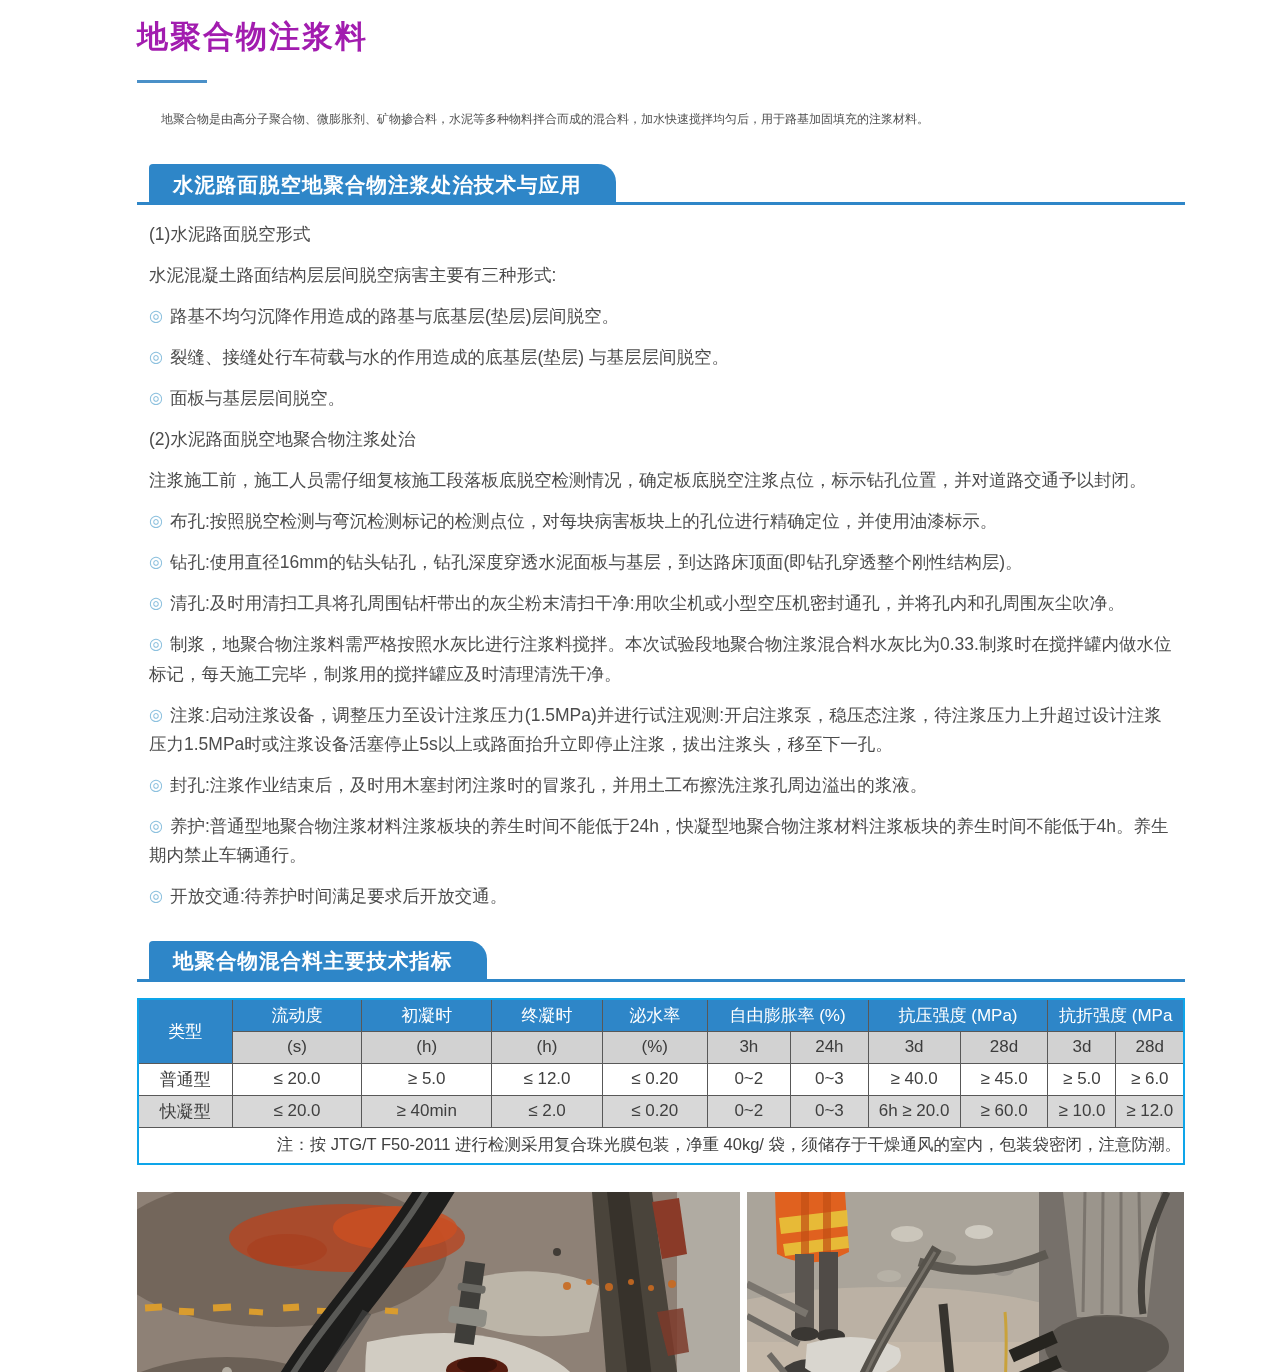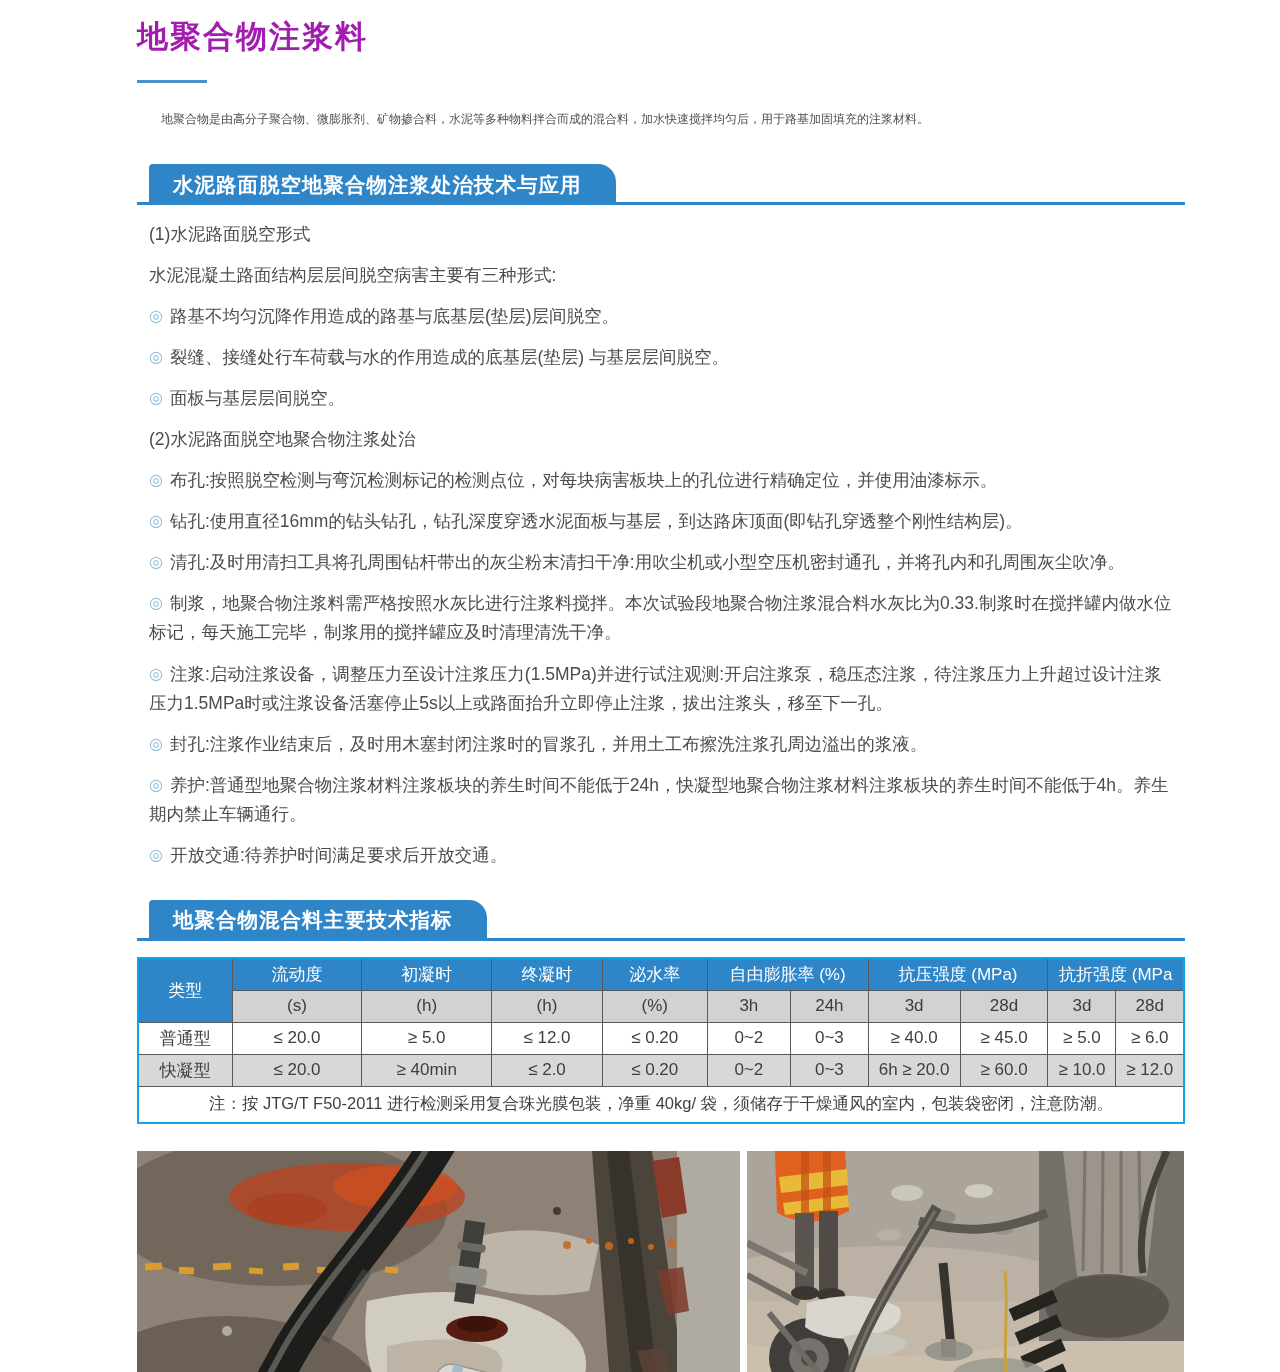--- a/index.html
+++ b/index.html
@@ -27,21 +27,21 @@
   .bullet{color:#8cc0de;font-size:16px;margin-right:7px;position:relative;top:-1px;}
   .spec-table{
     margin-top:16px;width:100%;border-collapse:collapse;text-align:center;
     font-size:17px;color:#3f3f3f;table-layout:fixed;border:2px solid #0ea5e9;
   }
   .spec-table th,.spec-table td{border:1px solid #585858;padding:3px 2px;height:25px;font-weight:400;}
   .spec-table .h-blue{background:#2e86c8;color:#ffffff;}
   .spec-table .h-gray{background:#d2d2d2;color:#3c3c3c;}
   .spec-table .r-white td{background:#ffffff;}
   .spec-table .r-gray td{background:#d8d8d8;}
-  .spec-table .note-cell{background:#ffffff;text-align:center;font-size:16.5px;height:29px;}
+  .spec-table .note-cell{background:#ffffff;text-align:right;font-size:16.5px;height:29px;}
   .photos{margin-top:27px;display:flex;gap:7px;height:323px;}
   .photo{height:323px;overflow:hidden;}
   .photo svg{display:block;}
 </style>
 </head>
 <body>
 
 <div class="content">
 
   <div class="page-title">地聚合物注浆料</div>
@@ -54,20 +54,21 @@
     </div>
   </div>
 
   <div class="body-list">
     <p><span>(1)水泥路面脱空形式</span></p>
     <p><span>水泥混凝土路面结构层层间脱空病害主要有三种形式:</span></p>
     <p><span class="bullet">◎</span><span>路基不均匀沉降作用造成的路基与底基层(垫层)层间脱空。</span></p>
     <p><span class="bullet">◎</span><span>裂缝、接缝处行车荷载与水的作用造成的底基层(垫层) 与基层层间脱空。</span></p>
     <p><span class="bullet">◎</span><span>面板与基层层间脱空。</span></p>
     <p><span>(2)水泥路面脱空地聚合物注浆处治</span></p>
+    <p><span>注浆施工前，施工人员需仔细复核施工段落板底脱空检测情况，确定板底脱空注浆点位，标示钻孔位置，并对道路交通予以封闭。</span></p>
     <p><span class="bullet">◎</span><span>布孔:按照脱空检测与弯沉检测标记的检测点位，对每块病害板块上的孔位进行精确定位，并使用油漆标示。</span></p>
     <p><span class="bullet">◎</span><span>钻孔:使用直径16mm的钻头钻孔，钻孔深度穿透水泥面板与基层，到达路床顶面(即钻孔穿透整个刚性结构层)。</span></p>
     <p><span class="bullet">◎</span><span>清孔:及时用清扫工具将孔周围钻杆带出的灰尘粉末清扫干净:用吹尘机或小型空压机密封通孔，并将孔内和孔周围灰尘吹净。</span></p>
     <p><span class="bullet">◎</span><span>制浆，地聚合物注浆料需严格按照水灰比进行注浆料搅拌。本次试验段地聚合物注浆混合料水灰比为0.33.制浆时在搅拌罐内做水位标记，每天施工完毕，制浆用的搅拌罐应及时清理清洗干净。</span></p>
     <p><span class="bullet">◎</span><span>注浆:启动注浆设备，调整压力至设计注浆压力(1.5MPa)并进行试注观测:开启注浆泵，稳压态注浆，待注浆压力上升超过设计注浆压力1.5MPa时或注浆设备活塞停止5s以上或路面抬升立即停止注浆，拔出注浆头，移至下一孔。</span></p>
     <p><span class="bullet">◎</span><span>封孔:注浆作业结束后，及时用木塞封闭注浆时的冒浆孔，并用土工布擦洗注浆孔周边溢出的浆液。</span></p>
     <p><span class="bullet">◎</span><span>养护:普通型地聚合物注浆材料注浆板块的养生时间不能低于24h，快凝型地聚合物注浆材料注浆板块的养生时间不能低于4h。养生期内禁止车辆通行。</span></p>
     <p><span class="bullet">◎</span><span>开放交通:待养护时间满足要求后开放交通。</span></p>
   </div>
 

